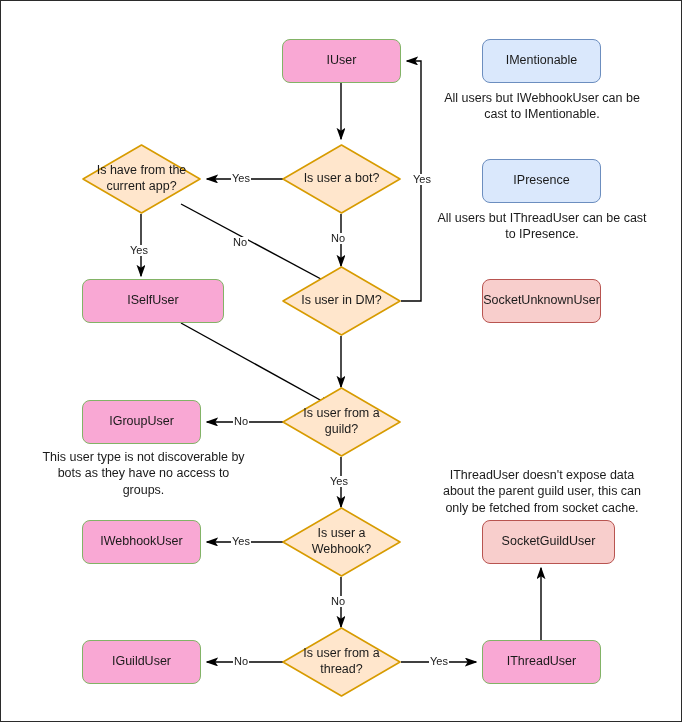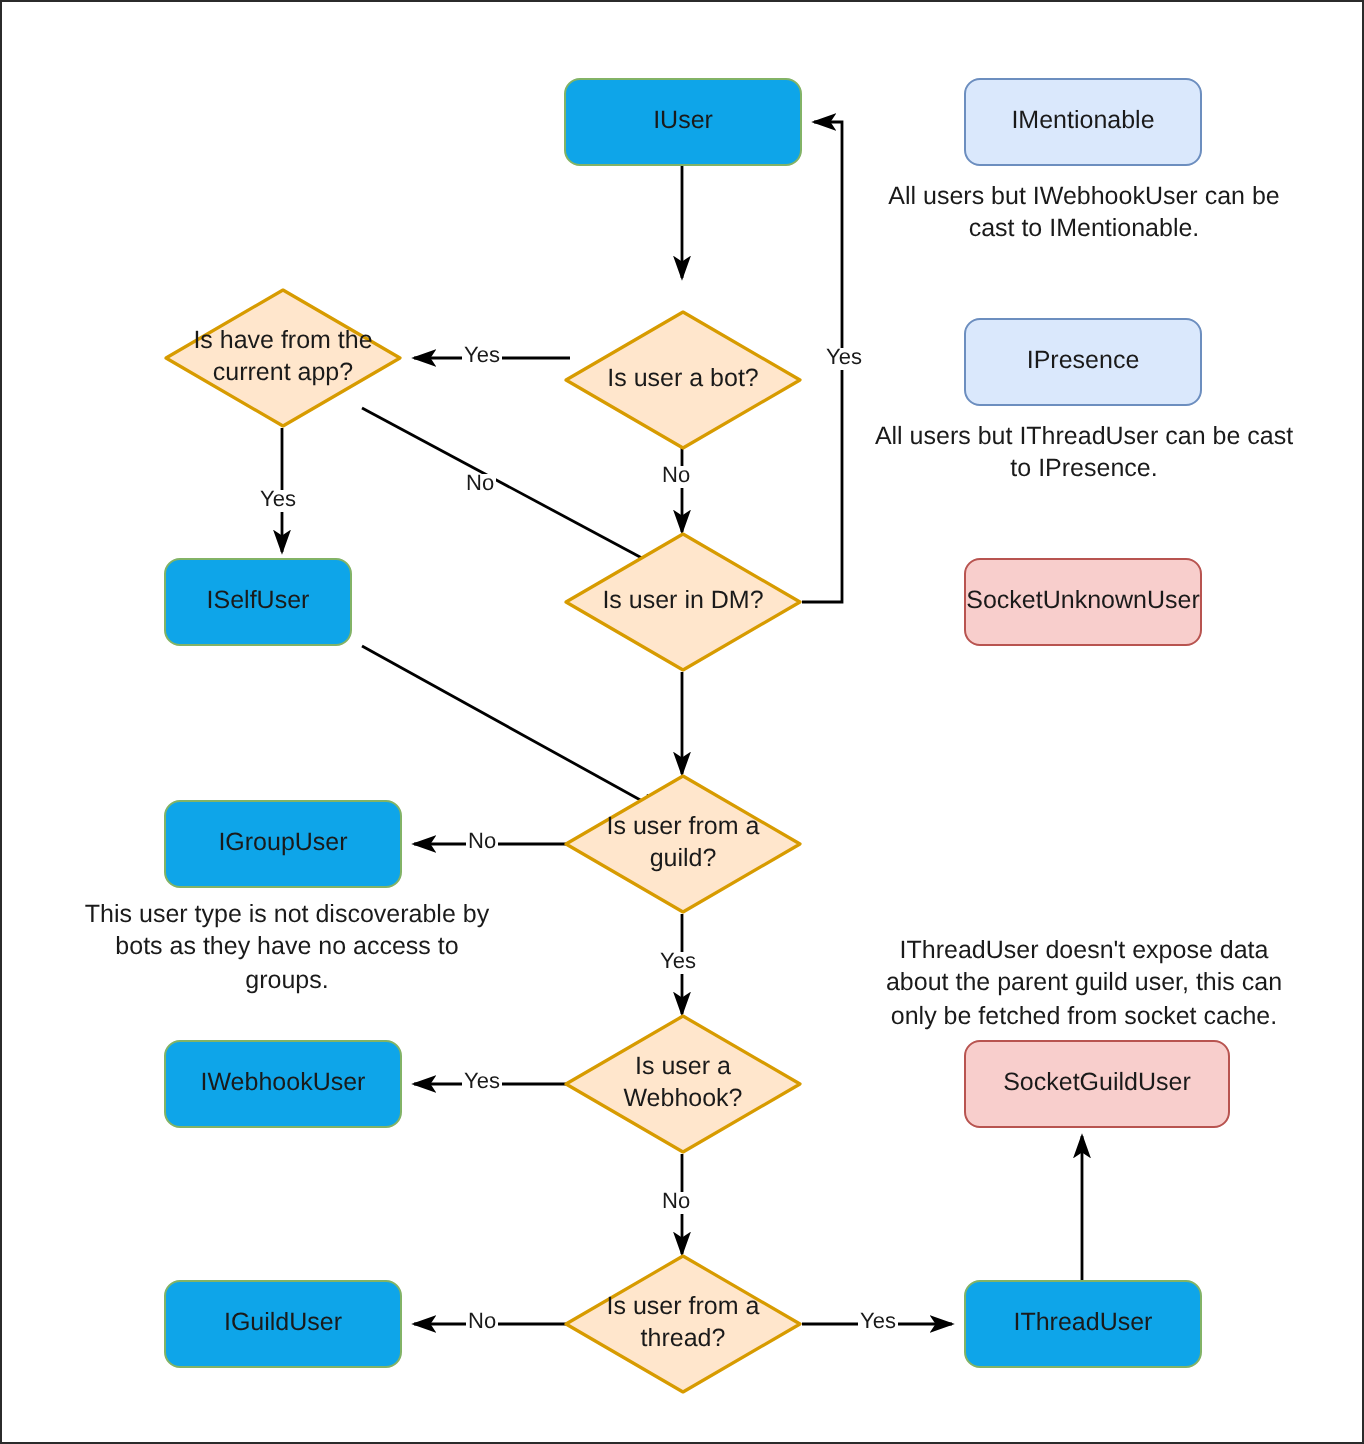--- a/index.html
+++ b/index.html
@@ -33,21 +33,21 @@
     justify-content: center;
     text-align: center;
     font-size: 12.5px;
     color: #1a1a1a;
     line-height: 1.25;
   }
   .box {
     border-radius: 8px;
     border: 1.3px solid;
   }
-  .box.green  { background: #0ea5e9; border-color: #82b366; justify-content: center; }
+  .box.green  { background: #f9a8d4; border-color: #82b366; justify-content: center; }
   .box.blue   { background: #dae8fc; border-color: #6c8ebf; align-items: center; }
   .box.red    { background: #f8cecc; border-color: #b85450; }
   .diamond-wrap {
     position: absolute;
     display: flex;
     align-items: center;
     justify-content: center;
   }
   .diamond-shape {
     position: absolute;
@@ -141,35 +141,35 @@
 
   <div class="node box red" style="left:481px; top:278px; width:119px; height:44px;">
     <span>SocketUnknownUser</span>
   </div>
 
   <div class="caption" style="left:433px; top:466px; width:216px;">IThreadUser doesn't expose data about the parent guild user, this can only be fetched from socket cache.</div>
   <div class="node box red" style="left:481px; top:519px; width:133px; height:44px;">
     <span>SocketGuildUser</span>
   </div>
 
-  <div class="diamond-wrap" style="left:281px; top:154px; width:119px; height:70px;">
+  <div class="diamond-wrap" style="left:281px; top:143px; width:119px; height:70px;">
     <svg class="diamond-shape" viewBox="0 0 119 70" preserveAspectRatio="none">
       <polygon points="59.5,1 118,35 59.5,69 1,35" fill="#ffe6cc" stroke="#d79b00" stroke-width="1.6" stroke-linejoin="round"></polygon>
     </svg>
     <span class="diamond-label">Is user a bot?</span>
   </div>
 
   <div class="diamond-wrap" style="left:81px; top:143px; width:119px; height:70px;">
     <svg class="diamond-shape" viewBox="0 0 119 70" preserveAspectRatio="none">
       <polygon points="59.5,1 118,35 59.5,69 1,35" fill="#ffe6cc" stroke="#d79b00" stroke-width="1.6" stroke-linejoin="round"></polygon>
     </svg>
     <span class="diamond-label">Is have from the current app?</span>
   </div>
 
-  <div class="node box green" style="left:81px; top:278px; width:94px; height:44px;">
+  <div class="node box green" style="left:81px; top:278px; width:142px; height:44px;">
     <span>ISelfUser</span>
   </div>
 
   <div class="diamond-wrap" style="left:281px; top:265px; width:119px; height:70px;">
     <svg class="diamond-shape" viewBox="0 0 119 70" preserveAspectRatio="none">
       <polygon points="59.5,1 118,35 59.5,69 1,35" fill="#ffe6cc" stroke="#d79b00" stroke-width="1.6" stroke-linejoin="round"></polygon>
     </svg>
     <span class="diamond-label">Is user in DM?</span>
   </div>
 

